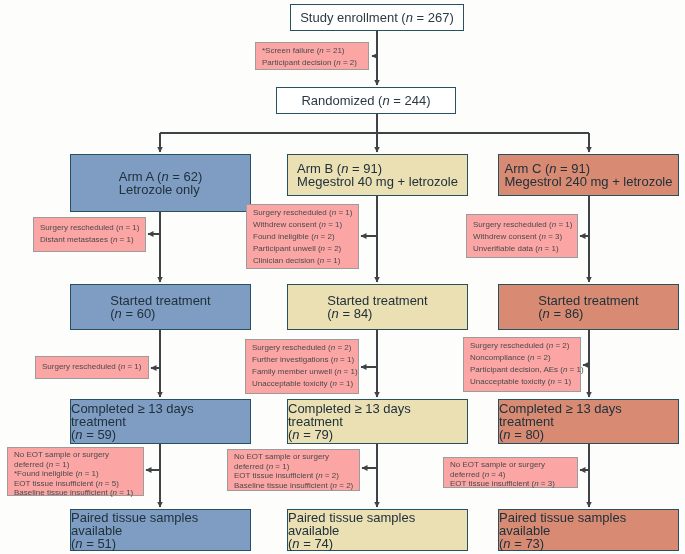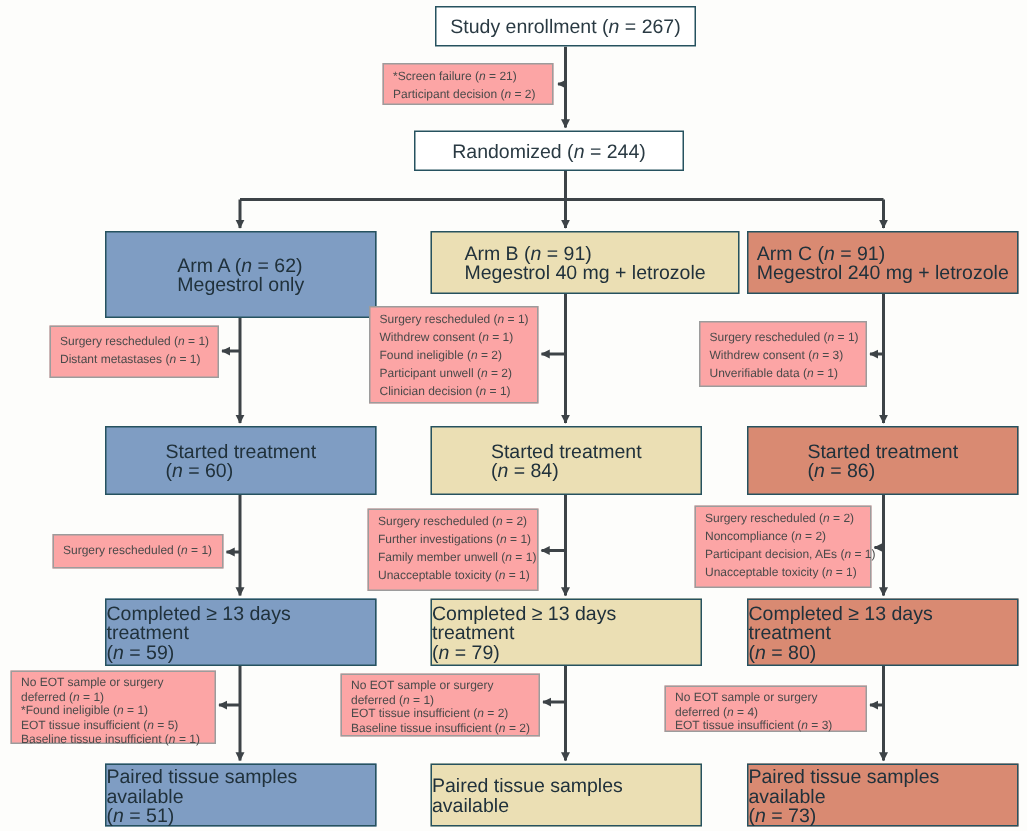--- a/index.html
+++ b/index.html
@@ -78,24 +78,24 @@
     <div class="xline">Participant decision (<i>n</i> = 2)</div>
   </div>
 
   <div class="box main white" style="left:276px;top:87px;width:180px;height:27px;">
     <div class="center">Randomized (<i>n</i> = 244)</div>
   </div>
 
   <div class="box main blue" style="left:70px;top:154px;width:181px;height:58px;">
     <div class="inner">
       <div>Arm A (<i>n</i> = 62)</div>
-      <div>Megestrol only</div>
-    </div>
-  </div>
-  <div class="box main tan" style="left:287px;top:154px;width:206px;height:42px;">
+      <div>Letrozole only</div>
+    </div>
+  </div>
+  <div class="box main tan" style="left:287px;top:154px;width:181px;height:42px;">
     <div class="inner">
       <div>Arm B (<i>n</i> = 91)</div>
       <div>Megestrol 40 mg + letrozole</div>
     </div>
   </div>
   <div class="box main salmon" style="left:498px;top:154px;width:181px;height:42px;">
     <div class="inner">
       <div>Arm C (<i>n</i> = 91)</div>
       <div>Megestrol 240 mg + letrozole</div>
     </div>
@@ -193,20 +193,21 @@
 
   <div class="box main blue" style="left:70px;top:509px;width:181px;height:42px;">
     <div class="inner">
       <div>Paired tissue samples available</div>
       <div>(<i>n</i> = 51)</div>
     </div>
   </div>
   <div class="box main tan" style="left:287px;top:509px;width:181px;height:42px;">
     <div class="inner">
       <div>Paired tissue samples available</div>
+      <div>(<i>n</i> = 74)</div>
     </div>
   </div>
   <div class="box main salmon" style="left:498px;top:509px;width:181px;height:42px;">
     <div class="inner">
       <div>Paired tissue samples available</div>
       <div>(<i>n</i> = 73)</div>
     </div>
   </div>
 
 </div>

